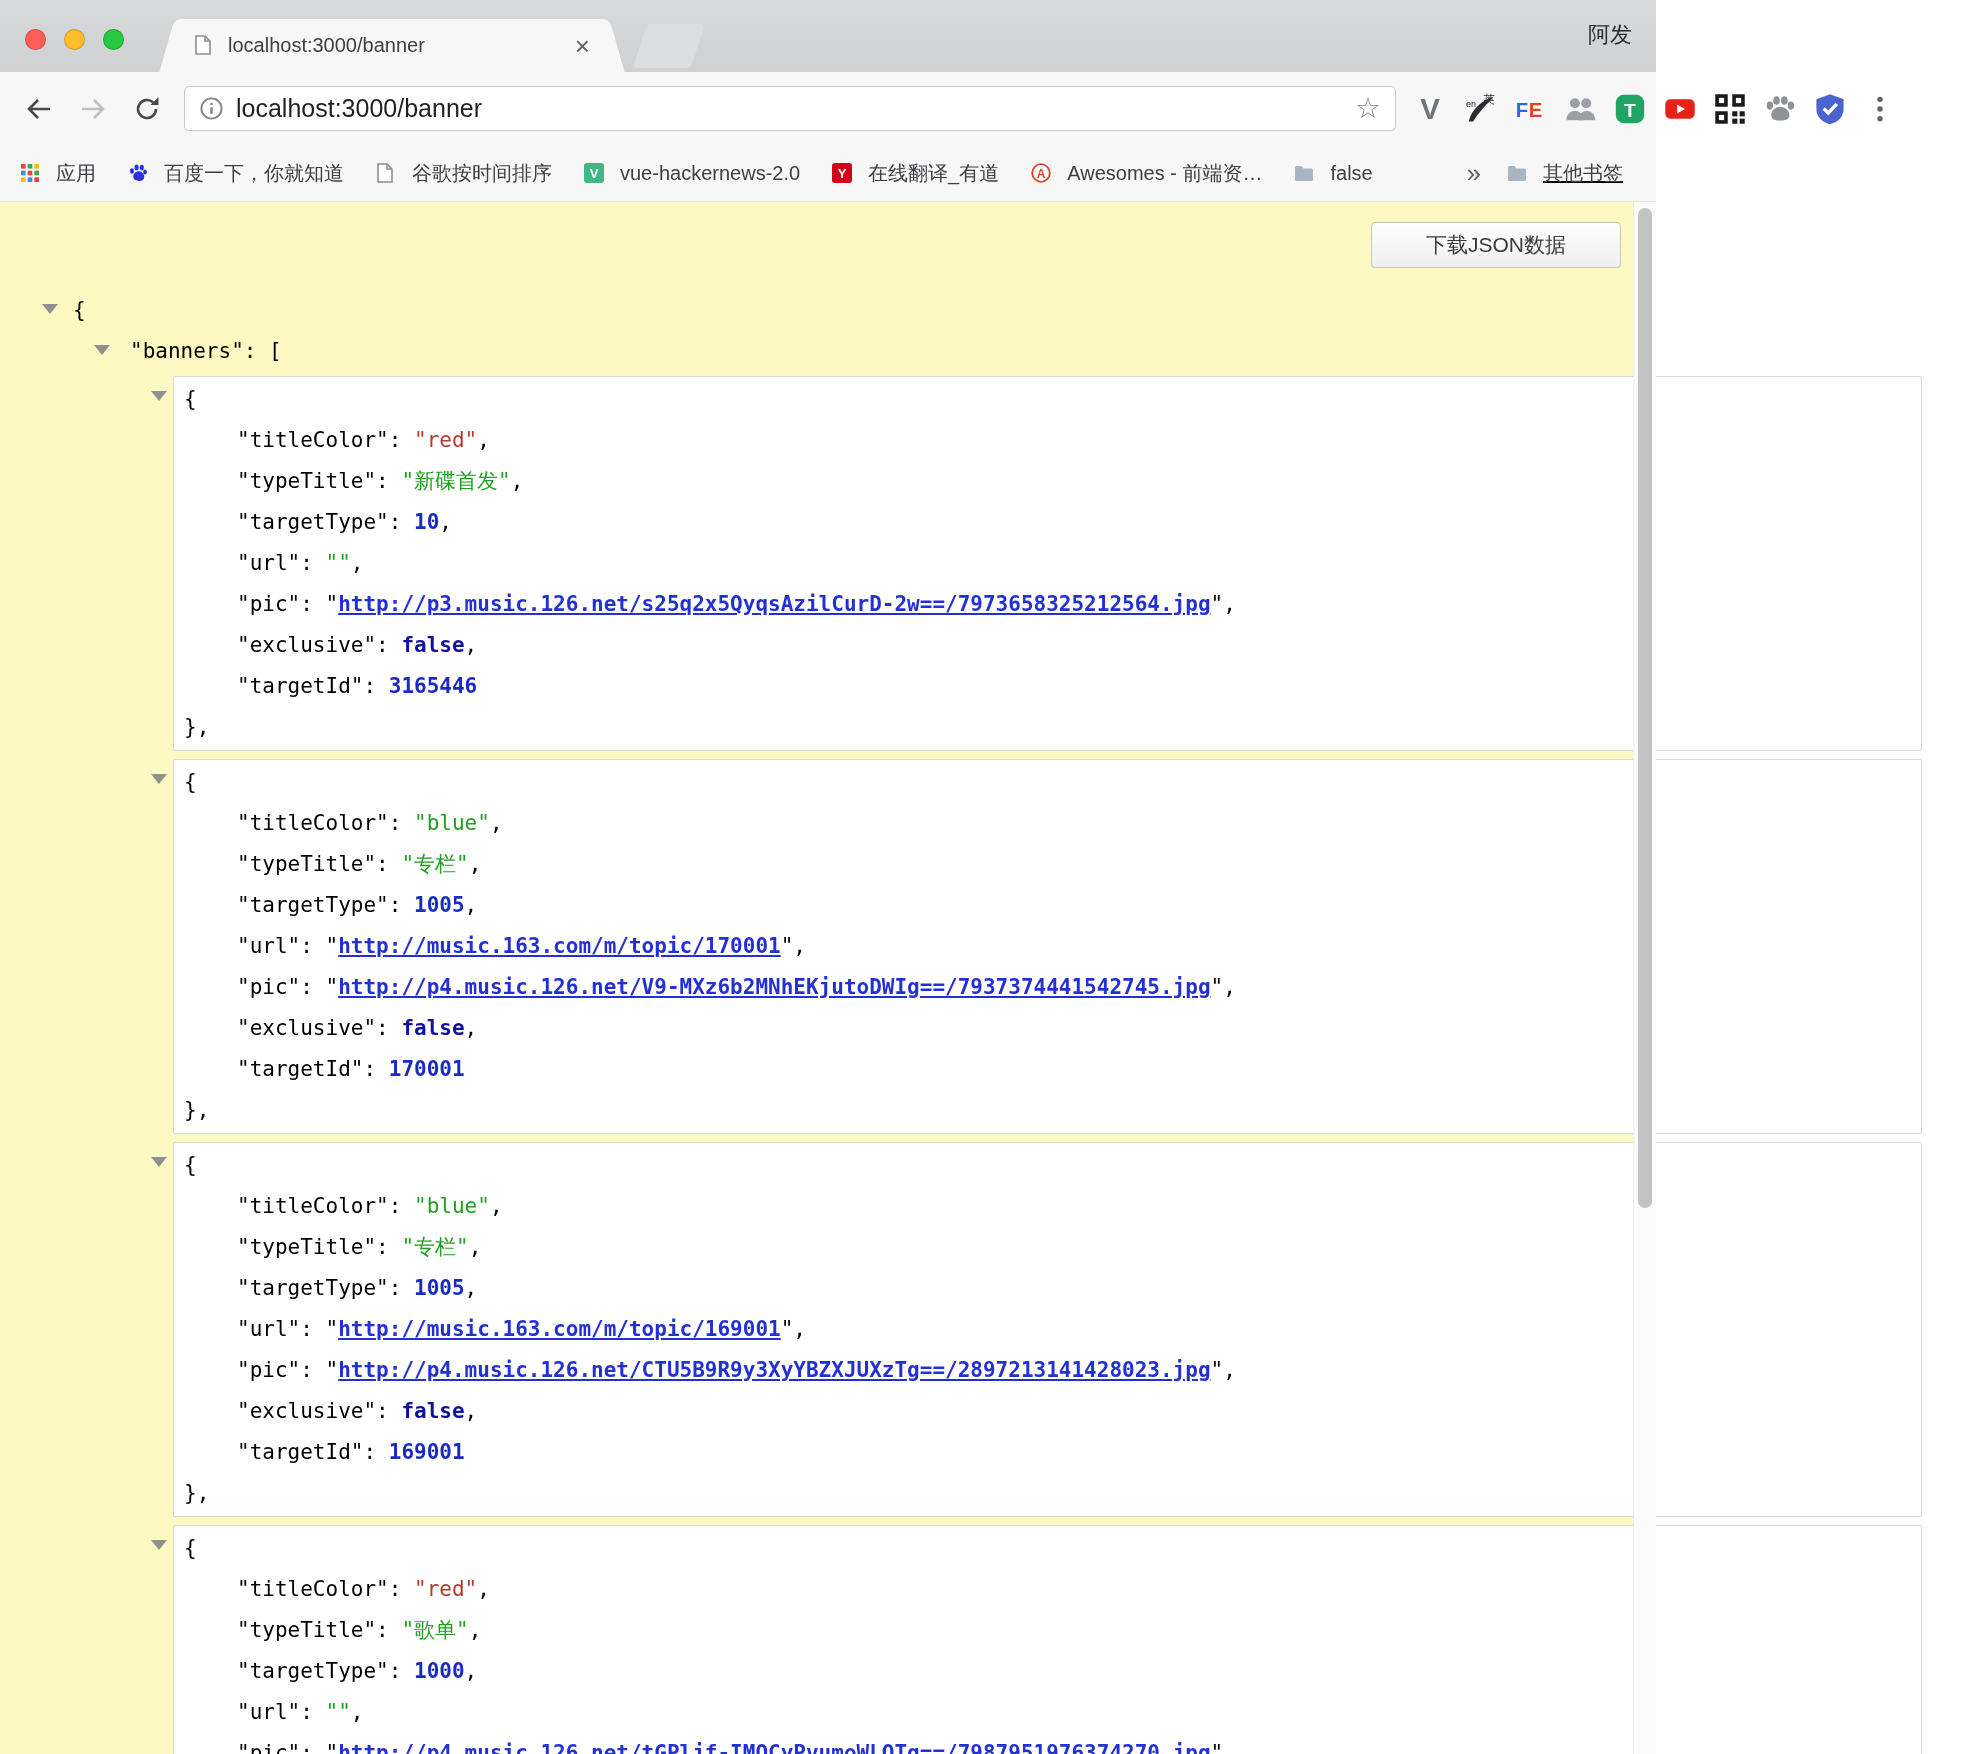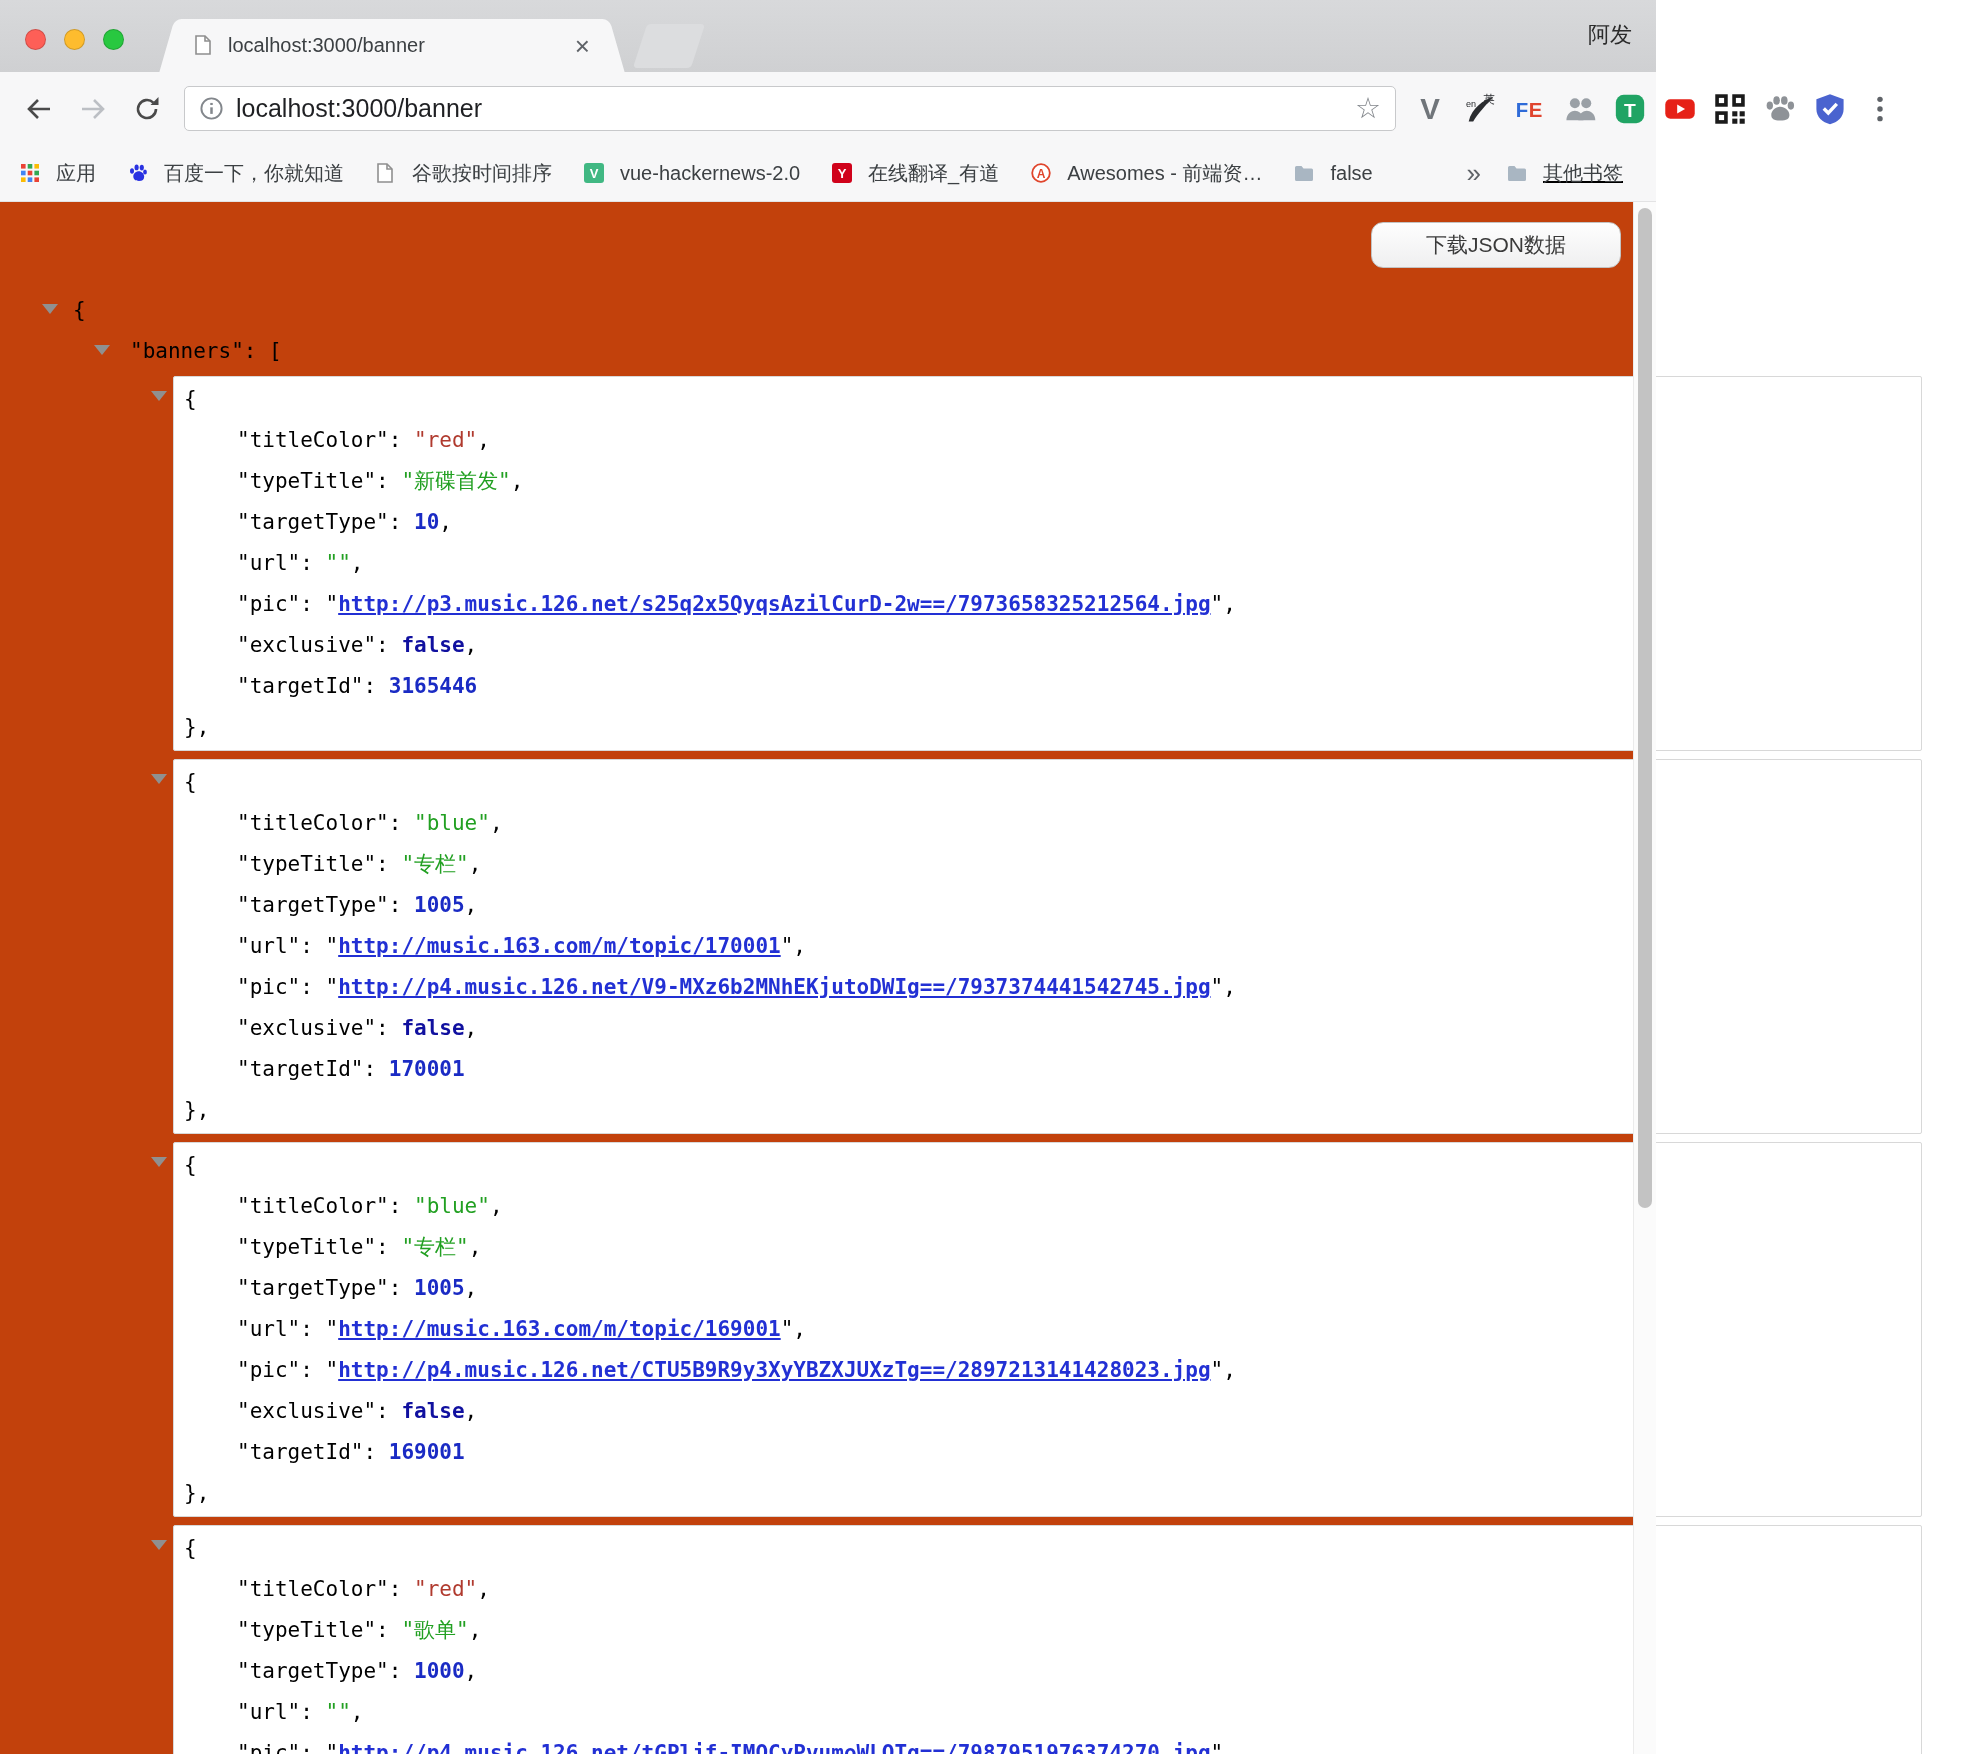--- a/index.html
+++ b/index.html
@@ -1,18 +1,18 @@
 <!DOCTYPE html>
 <html style="--c-json-key: #000000; --c-json-string: #22a022; --c-json-string-red: #b03a2e; --c-json-number: #1a2bc4; --c-json-boolean: #10109f; --c-json-link: #2230d4; --c-triangle: #909090; --c-object-border: #d8d8d8; --c-button-border: #c3c3c3; --c-traffic-red: #fe5f57; --c-traffic-yellow: #febc2e; --c-traffic-green: #28c840;"><head>
 <meta charset="utf-8">
 <style>
   * { margin:0; padding:0; box-sizing:border-box; }
   html,body { width:1980px; height:1754px; overflow:hidden; background:#fff;
     font-family:"Liberation Sans", sans-serif; }
-  .browser { width:1656px; height:1754px; position:relative; background:#c2410c; }
+  .browser { width:1656px; height:1754px; position:relative; background:#fef9c3; }
 
   
   .tabstrip { height:72px; background:linear-gradient(#d8d9db,#cfd0d2); position:relative; }
   .traffic { position:absolute; left:25px; top:29px; display:flex; gap:18px; }
   .tl { width:21px; height:21px; border-radius:50%; border:1px solid rgba(0,0,0,.18); }
   .tl.red    { background:var(--c-traffic-red); }
   .tl.yellow { background:var(--c-traffic-yellow); }
   .tl.green  { background:var(--c-traffic-green); }
   .tab { position:absolute; left:178px; bottom:0; width:428px; height:53px;
     background:#f7f7f8; border-radius:9px 9px 0 0; display:flex; align-items:center;
@@ -50,21 +50,21 @@
   .bm-icon { width:20px; height:20px; display:inline-flex; align-items:center; }
   .bm-label { font-size:20px; color:#3c4043; }
   .bm-right { margin-left:auto; display:flex; align-items:center; gap:26px; }
   .bm-right .bm-item { margin-right:13px;text-decoration:underline; }
   .bm-overflow { font-size:26px; color:#5f6368; cursor:pointer; }
 
   
   .page { position:relative; width:1957px; padding-top:20px; }
   .page-toolbar { position:relative; height:48px; }
   .btn { height:46px; background:linear-gradient(#fefefe,#efeff0); border:1px solid var(--c-button-border);
-    border-radius:12px; font-size:21px; color:#3a3a3a; display:flex; align-items:center;
+    border-radius:4px; font-size:21px; color:#3a3a3a; display:flex; align-items:center;
     justify-content:center; cursor:pointer; font-family:"Liberation Sans",sans-serif; }
   .download-btn { position:absolute; right:336px; top:0; width:250px; }
   .seg { position:absolute; right:-4px; top:0; display:flex; }
   .seg .btn { width:160px; border-radius:0; }
   .seg .btn:first-child { border-radius:4px 0 0 4px; }
   .seg .btn:last-child { border-radius:0 4px 4px 0; border-left:none; }
 
   
   .json-tree { margin-top:20px; font-family:"DejaVu Sans Mono", monospace; font-size:21px;
     line-height:41px; color:#000; }

